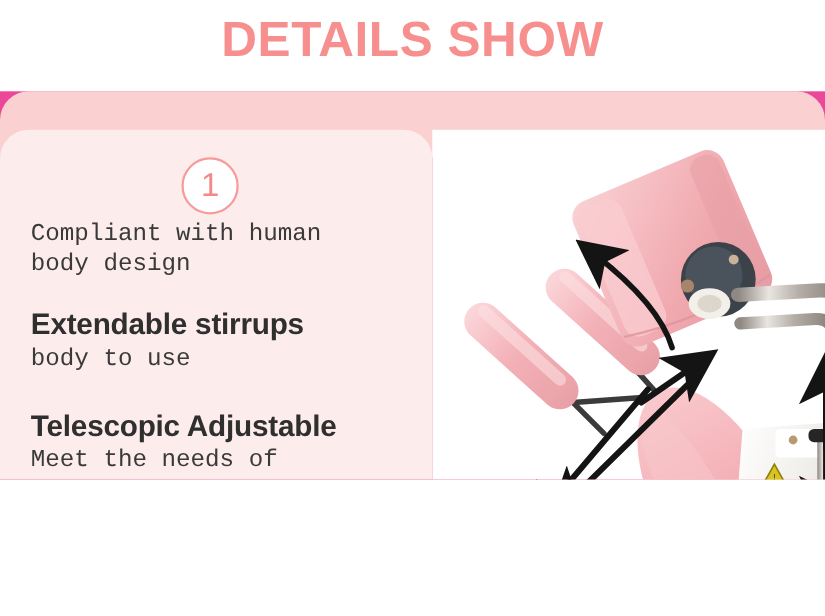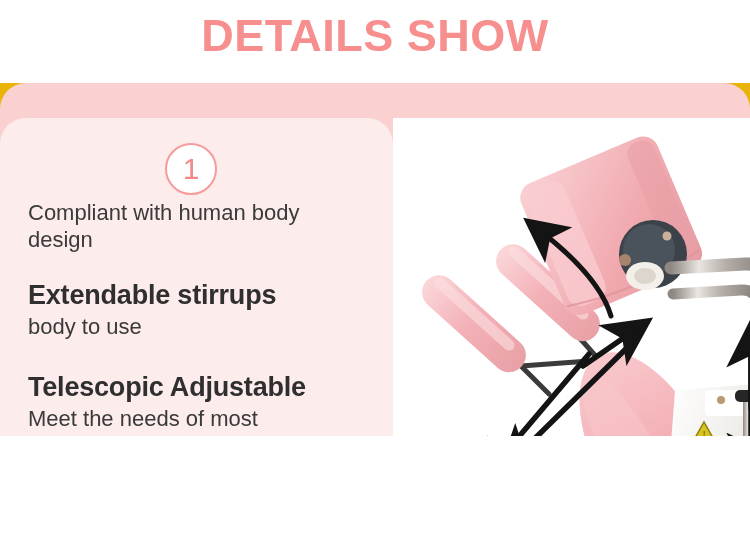--- a/index.html
+++ b/index.html
@@ -10,21 +10,21 @@
     overflow:hidden;
     position:relative;
   }
 
   
   #page {
     position:absolute;
     inset:0;
     width:750px;
     height:436px;
-    background:#eab308;
+    background:#ec4899;
     overflow:hidden;
     padding-left:46px;
   }
 
   
   .header-band {
     position:absolute;
     left:0; top:0;
     width:750px; height:83px;
     background:#ffffff;
@@ -110,20 +110,21 @@
     letter-spacing:-0.2px;
     white-space:nowrap;
   }
   .feature-sub {
     font-size:22px;
     font-weight:normal;
     color:#3a3a3a;
     line-height:1.22;
     margin-top:2px;
     max-width:290px;
+    font-family:Liberation Mono, monospace;
   }
   .feature.f2 { margin-top:26px; margin-bottom:0; }
   .feature.f3 { margin-top:32px; }
 
   
   .bottom-strip {
     position:absolute;
     left:0; top:538px;
     width:750px; height:22px;
     background:#fcc9c9;

